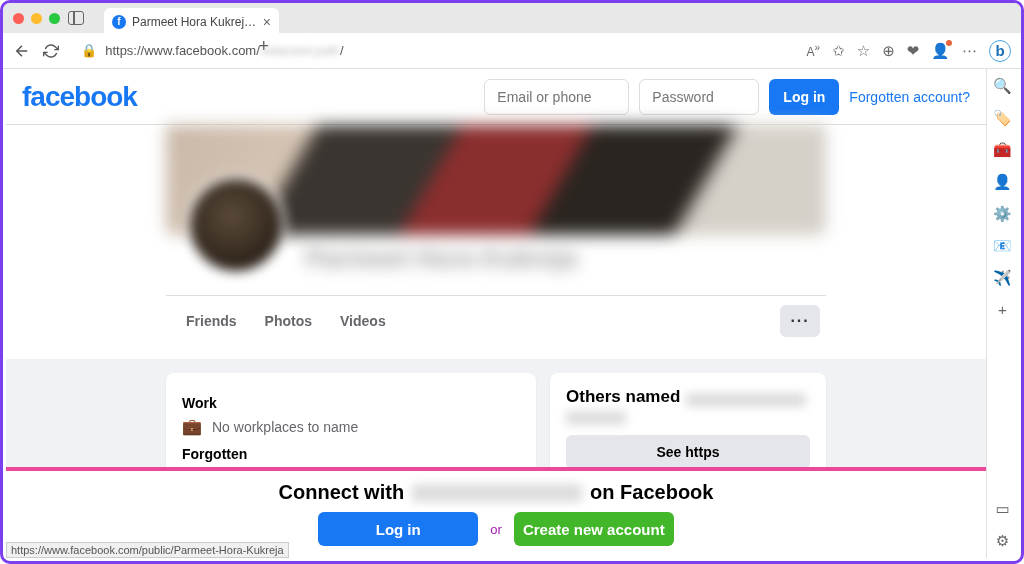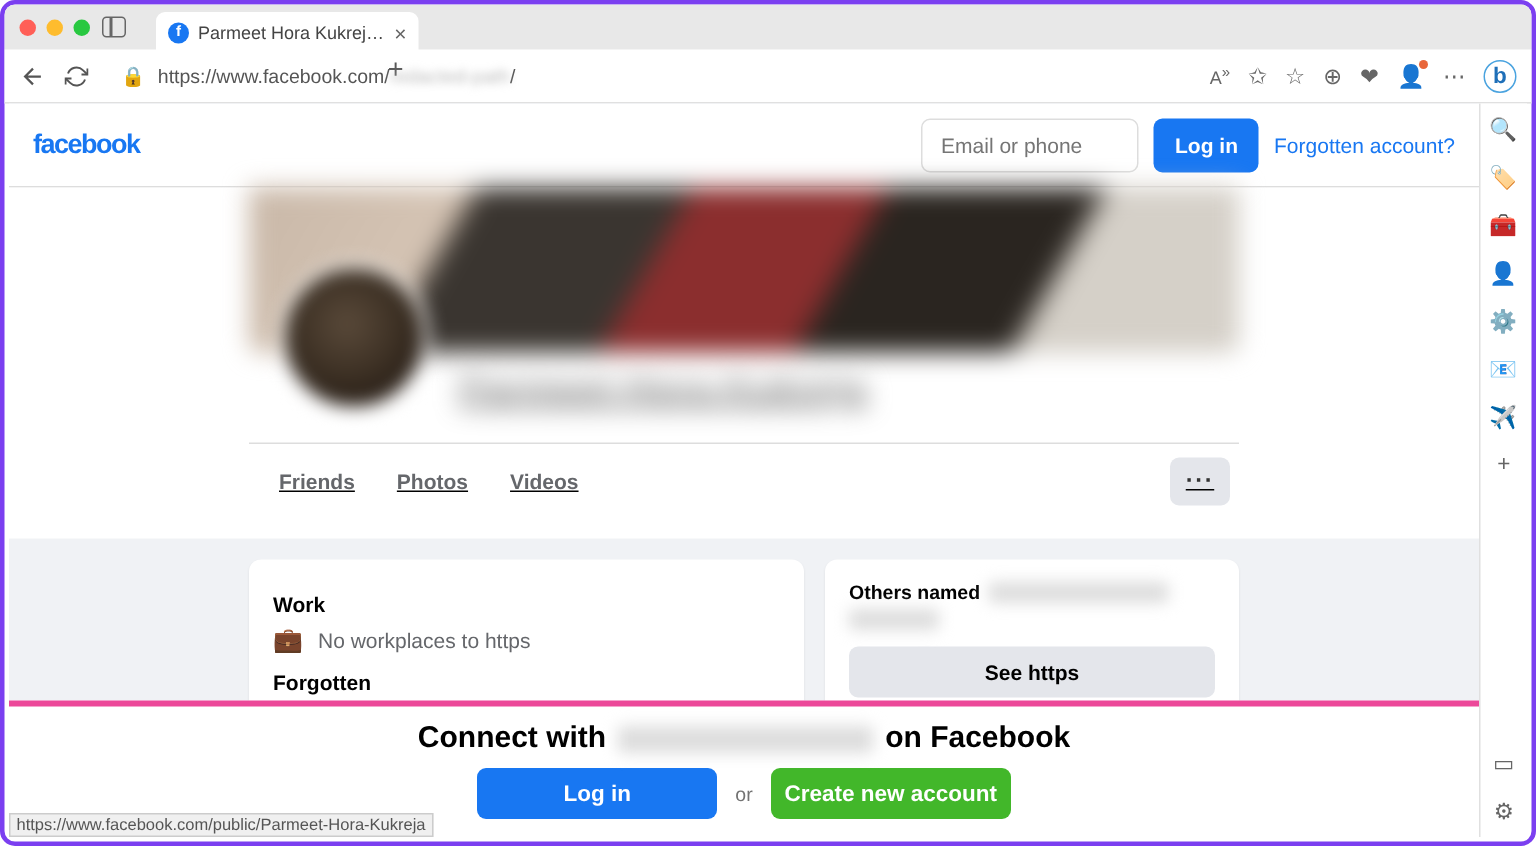--- a/index.html
+++ b/index.html
@@ -36,60 +36,60 @@
 
 .sidebar { position: absolute; right: 3px; top: 66px; bottom: 3px; width: 32px; border-left: 1px solid #e0e0e0; background:#fff; display:flex; flex-direction:column; align-items:center; padding-top:8px; gap:14px; }
 .sidebar span { font-size:15px; cursor:pointer; }
 .sidebar .spacer { flex:1; }
 
 
 .content { position: absolute; top: 66px; left: 3px; right: 35px; bottom: 3px; overflow: hidden; background:#f0f2f5; }
 
 
 .fbhdr { background:#fff; height: 56px; border-bottom: 1px solid #ddd; display:flex; align-items:center; padding: 0 16px; gap:10px; box-shadow: 0 1px 2px rgba(0,0,0,0.05);}
-.fblogo { color:#1877f2; font-weight:bold; font-size: 18px; letter-spacing:-1px; cursor:pointer; }
+.fblogo { color:#1877f2; font-weight:bold; font-size: 28px; letter-spacing:-1px; cursor:pointer; }
 .fbhdr .fill { flex:1; }
 .fbhdr input { height: 36px; border:1px solid #ddd; border-radius:6px; padding: 0 12px; font-size:14px; width: 145px; }
 .fbhdr input[type=password] { width: 120px; }
 .fbhdr .login { background:#1877f2; color:#fff; border:none; height:36px; padding:0 14px; border-radius:6px; font-size:14px; font-weight:600; cursor:pointer; }
 .fbhdr .forgot { color:#1877f2; font-size:14px; cursor:pointer; }
 
 
-.profwrap { background:#fff; padding-bottom: 14px; margin-bottom: 14px; text-decoration: underline; }
+.profwrap { background:#fff; padding-bottom: 14px; margin-bottom: 14px; }
 .cover { margin: 0 auto; width: 660px; height: 110px; position:relative; }
 .cover-img { width:100%; height:100%; border-radius: 0 0 8px 8px; background: linear-gradient(120deg, #c9b8a8 0%, #d5c4b4 20%, #3a3530 22%, #3a3530 40%, #8b2e2e 42%, #8b2e2e 58%, #2a2520 60%, #2a2520 78%, #d5d0c8 80%); filter: blur(8px); }
 .pfp { position:absolute; bottom:-40px; left:20px; width:100px; height:100px; border-radius:50%; background: radial-gradient(circle at 45% 40%, #5a4a3a 0%, #3a2e22 50%, #2a2018 70%); border:4px solid #fff; filter: blur(6px); }
 .profname-row { width:660px; margin:0 auto; padding-left: 140px; padding-top: 8px; height: 60px; }
 .profname { font-size: 26px; font-weight: bold; color:#999; filter: blur(8px); }
 
 .tabs-row { width: 660px; margin: 0 auto; border-top:1px solid #ddd; display:flex; align-items:center; height: 50px; padding: 0 6px; }
 .tabs-row .ptab { padding: 0 14px; color:#65676b; font-size:14px; font-weight:600; cursor:pointer; height:100%; display:flex; align-items:center; }
 .tabs-row .more { margin-left:auto; width:40px; height:32px; background:#e4e6eb; border-radius:6px; display:flex; align-items:center; justify-content:center; font-weight:bold; cursor:pointer; color:#333; letter-spacing:1px; }
 
 
 .bodywrap { width: 660px; margin: 0 auto; display:flex; gap: 14px; }
 .card { background:#fff; border-radius:8px; padding: 14px 16px; box-shadow: 0 1px 2px rgba(0,0,0,0.08); }
 .leftcol { flex: 0 0 370px; }
 .rightcol { flex: 1; }
 .card h3 { font-size: 18px; font-weight:700; margin-bottom: 10px; }
 .card h4 { font-size: 14px; font-weight:600; margin: 8px 0 6px; }
 .inforow { display:flex; align-items:center; gap:10px; color:#65676b; font-size:14px; margin-bottom: 10px; }
 .inforow .ico { width:20px; text-align:center; color:#8a8d91; font-size:16px; }
-.otherstitle { font-size: 13px; font-weight:700; display:flex; align-items:flex-end; gap:6px; margin-bottom:4px; }
+.otherstitle { font-size: 17px; font-weight:700; display:flex; align-items:flex-end; gap:6px; margin-bottom:4px; }
 .blurname { filter:blur(5px); background:#ddd; height:14px; width:120px; border-radius:3px; display:inline-block; }
 .see-more { background:#e4e6eb; border:none; width:100%; height:34px; border-radius:6px; font-size:14px; font-weight:600; cursor:pointer; margin-top:6px; }
 .simavatar { width:36px; height:36px; border-radius:50%; background:#ccc; filter:blur(3px); }
 .simrow { display:flex; align-items:center; gap:10px; margin-top:8px; }
 
 
 .banner { position:absolute; bottom:0; left:0; right:0; background:#fff; border-top:4px solid #ec4899; padding: 10px 0 12px; text-align:center; }
 .banner .bt { font-size: 20px; font-weight:700; display:inline-flex; align-items:center; gap:8px; }
 .banner .btns { margin-top:8px; display:flex; justify-content:center; align-items:center; gap:12px; }
 .banner .logbtn { background:#1877f2; color:#fff; border:none; height:34px; width:160px; border-radius:6px; font-size:15px; font-weight:600; cursor:pointer; }
-.banner .or { color:#737373; font-size:13px; }
+.banner .or { color:#a21caf; font-size:13px; }
 .banner .createbtn { background:#42b72a; color:#fff; border:none; height:34px; width:160px; border-radius:6px; font-size:15px; font-weight:600; cursor:pointer; }
 
 .status { position:absolute; bottom:3px; left:3px; font-size:11px; color:#555; background:#f0f0f0; padding:1px 4px; border:1px solid #ccc; }
 
 svg { display:block; }
 </style>
 </head>
 <body>
 
 <div class="chrome">
@@ -156,20 +156,21 @@
   <span style="color:#666">▭</span>
   <span style="color:#666;margin-bottom:8px">⚙</span>
 </div>
 
 <div class="content">
 
   <div class="fbhdr">
     <span class="fblogo">facebook</span>
     <div class="fill"></div>
     <input type="text" placeholder="Email or phone" style="">
+    <input type="password" placeholder="Password" style="">
     <button class="login">Log in</button>
     <a class="forgot">Forgotten account?</a>
   </div>
 
   <div class="profwrap">
     <div class="cover">
       <div class="cover-img"></div>
       <div class="pfp"></div>
     </div>
     <div class="profname-row">
@@ -182,21 +183,21 @@
       <div class="more">···</div>
     </div>
   </div>
 
   <div class="bodywrap">
     <div class="leftcol">
       <div class="card">
         <h4>Work</h4>
         <div class="inforow">
           <span class="ico">💼</span>
-          <span>No workplaces to https</span>
+          <span>No workplaces to name</span>
         </div>
         <h4>Forgotten</h4>
         <div class="inforow">
           <span class="ico">🎓</span>
           <span>No schools/universities to show</span>
         </div>
         <h4>High School</h4>
       </div>
     </div>
     <div class="rightcol">

